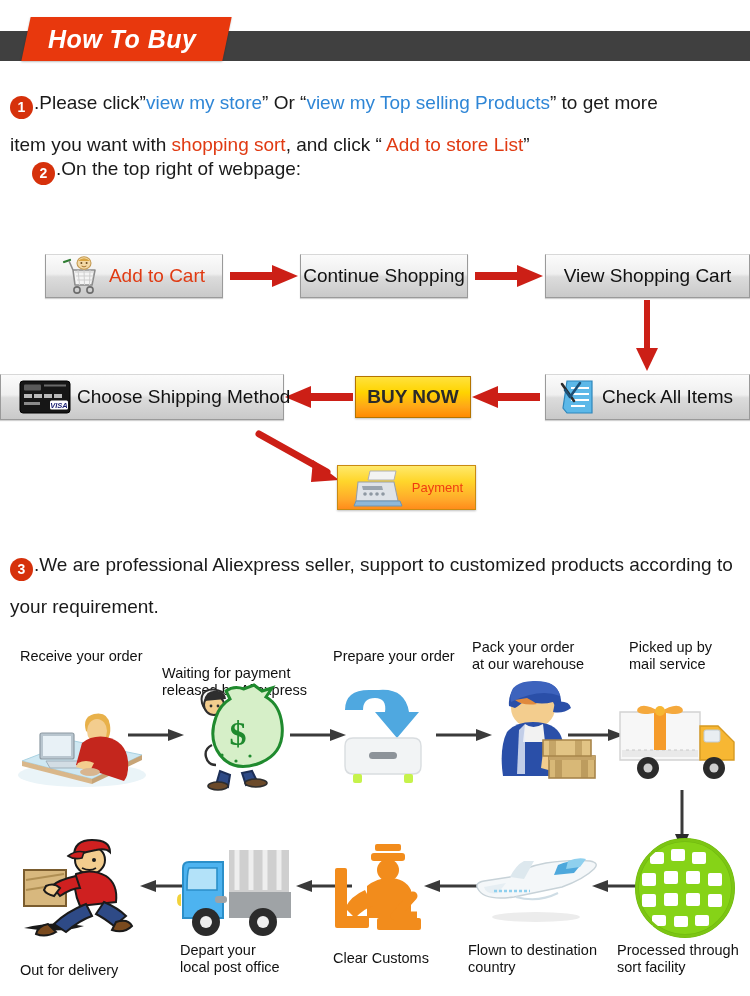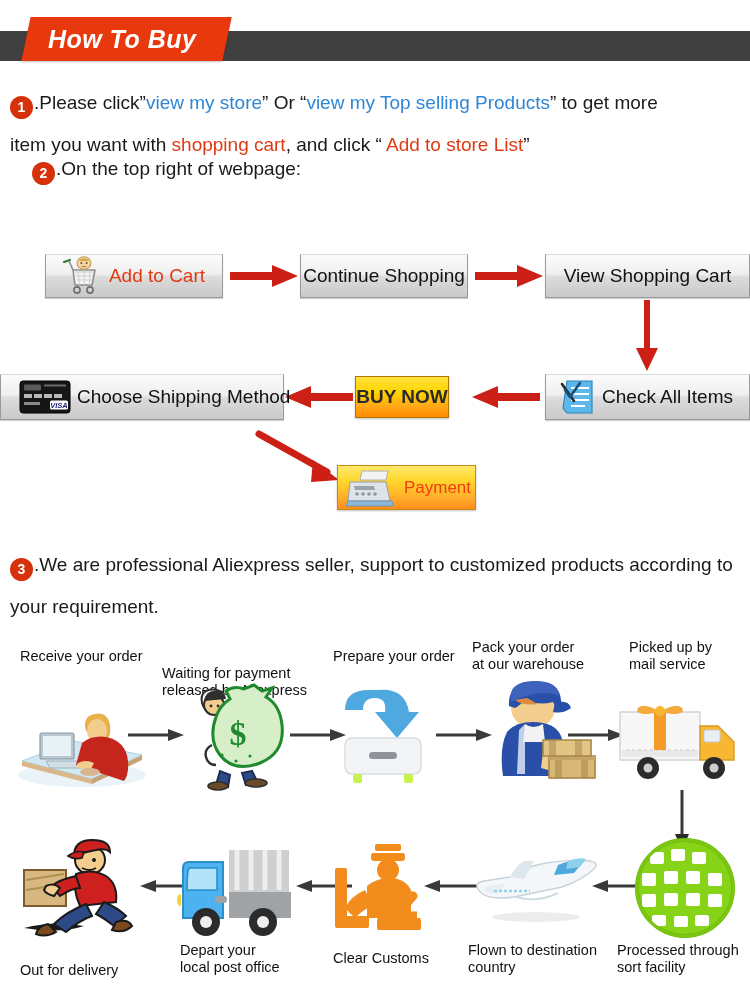--- a/index.html
+++ b/index.html
@@ -98,21 +98,21 @@
   }
   .btn-payment {
     position: absolute;
     background: linear-gradient(to bottom, #ffe96b 0%, #ffd62b 35%, #ffa92a 78%, #ff8c1a 100%);
     border: 1px solid #c98a12;
     display: flex; align-items: center; justify-content: center;
     box-shadow: 0 1px 2px rgba(0,0,0,.25);
     white-space: nowrap;
   }
   .btn-payment .lbl {
-    color: #ef3d10; font-size: 17px; padding-left: 6px;
+    color: #ef3d10; font-size: 13px; padding-left: 6px;
   }
 
   
   .ico { flex: 0 0 auto; display: block; }
 
   
   .arrow { position: absolute; }
 
   
   .flow-label {
@@ -128,21 +128,21 @@
 </head>
 <body>
 
 <div class="header-band"></div>
 <div class="header-tag">
   <span class="txt">How To Buy</span>
 </div>
 
 <div class="step step1">
   <span class="num-badge">1</span><span>.Please click”</span><span class="blue">view my store</span><span>”  Or  “</span><span class="blue">view my Top selling Products</span><span>”   to get more</span><br>
-  <span>item you want with </span><span class="red">shopping cart</span><span>, and click  “ </span><span class="red">Add to store List</span><span>”</span>
+  <span>item you want with </span><span class="red">shopping sort</span><span>, and click  “ </span><span class="red">Add to store List</span><span>”</span>
 </div>
 
 <div class="step step2">
   <span class="num-badge">2</span><span>.On the top right of webpage:</span>
 </div>
 
 <div class="btn3d" style="left:45px; top:254px; width:178px; height:44px;">
   <svg class="ico" width="46" height="42" viewBox="0 0 46 42">
     <path d="M5 7 L11 5" stroke="#2e7d32" stroke-width="2.2" fill="none" stroke-linecap="round"></path>
     <path d="M10 6 L14 15 L36 15 L33 30 L16 30 L14 15" fill="#f4f4f4" stroke="#8c8c8c" stroke-width="1.6" stroke-linejoin="round"></path>
@@ -190,21 +190,21 @@
     <path d="M7 13 L12 20 L22 6" stroke="#1b4f75" stroke-width="2.6" fill="none" stroke-linecap="round" stroke-linejoin="round"></path>
   </svg>
   <span class="lbl">Check All Items</span>
 </div>
 
 <svg class="arrow" style="left:470px; top:383px;" width="72" height="28" viewBox="0 0 72 28">
   <path d="M70 14 L24 14" stroke="#cc1f16" stroke-width="8"></path>
   <path d="M28 3 L2 14 L28 25 Z" fill="#cc1f16"></path>
 </svg>
 
-<div class="btn-yellow" style="left:355px; top:376px; width:94px; height:42px;">
+<div class="btn-yellow" style="left:355px; top:376px; width:116px; height:42px;">
   <span class="lbl">BUY NOW</span>
 </div>
 
 <svg class="arrow" style="left:283px; top:383px;" width="72" height="28" viewBox="0 0 72 28">
   <path d="M70 14 L24 14" stroke="#cc1f16" stroke-width="8"></path>
   <path d="M28 3 L2 14 L28 25 Z" fill="#cc1f16"></path>
 </svg>
 
 <div class="btn3d" style="left:0px; top:374px; width:284px; height:46px; justify-content:flex-start; padding-left:16px;">
   <svg class="ico" width="56" height="38" viewBox="0 0 56 38">

